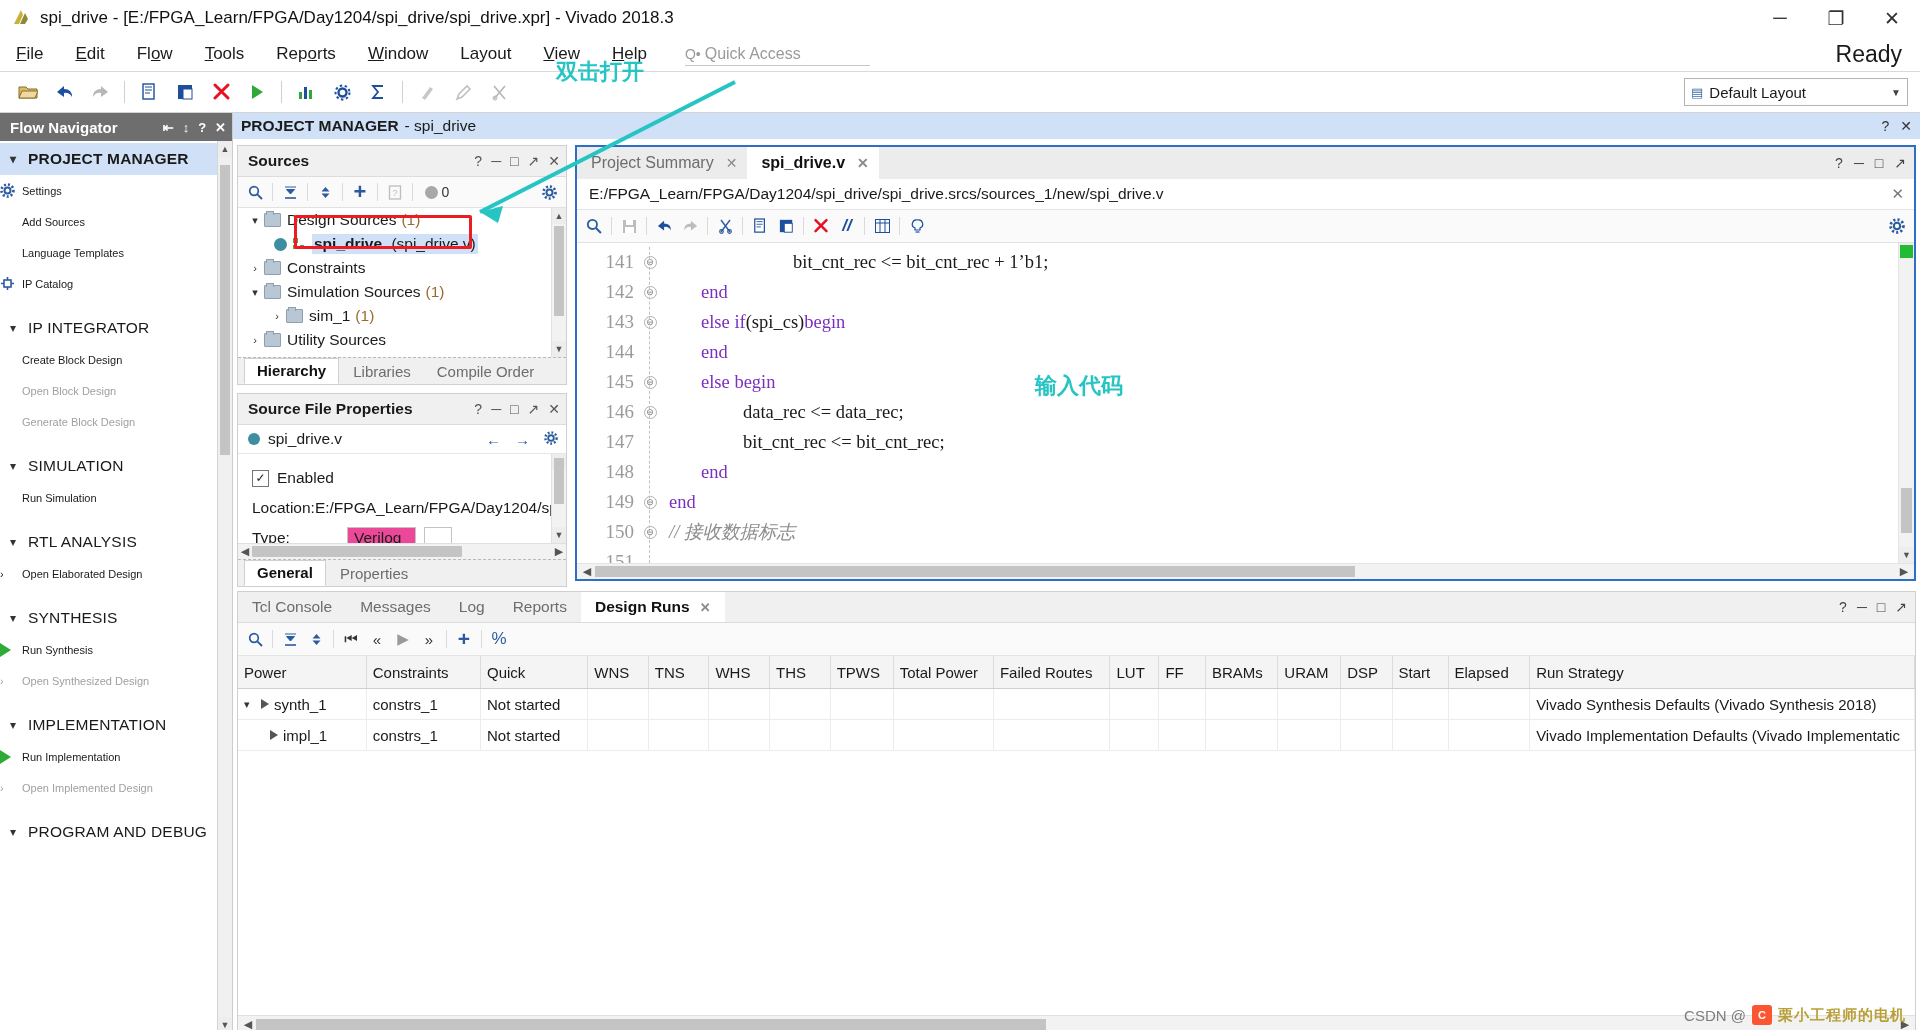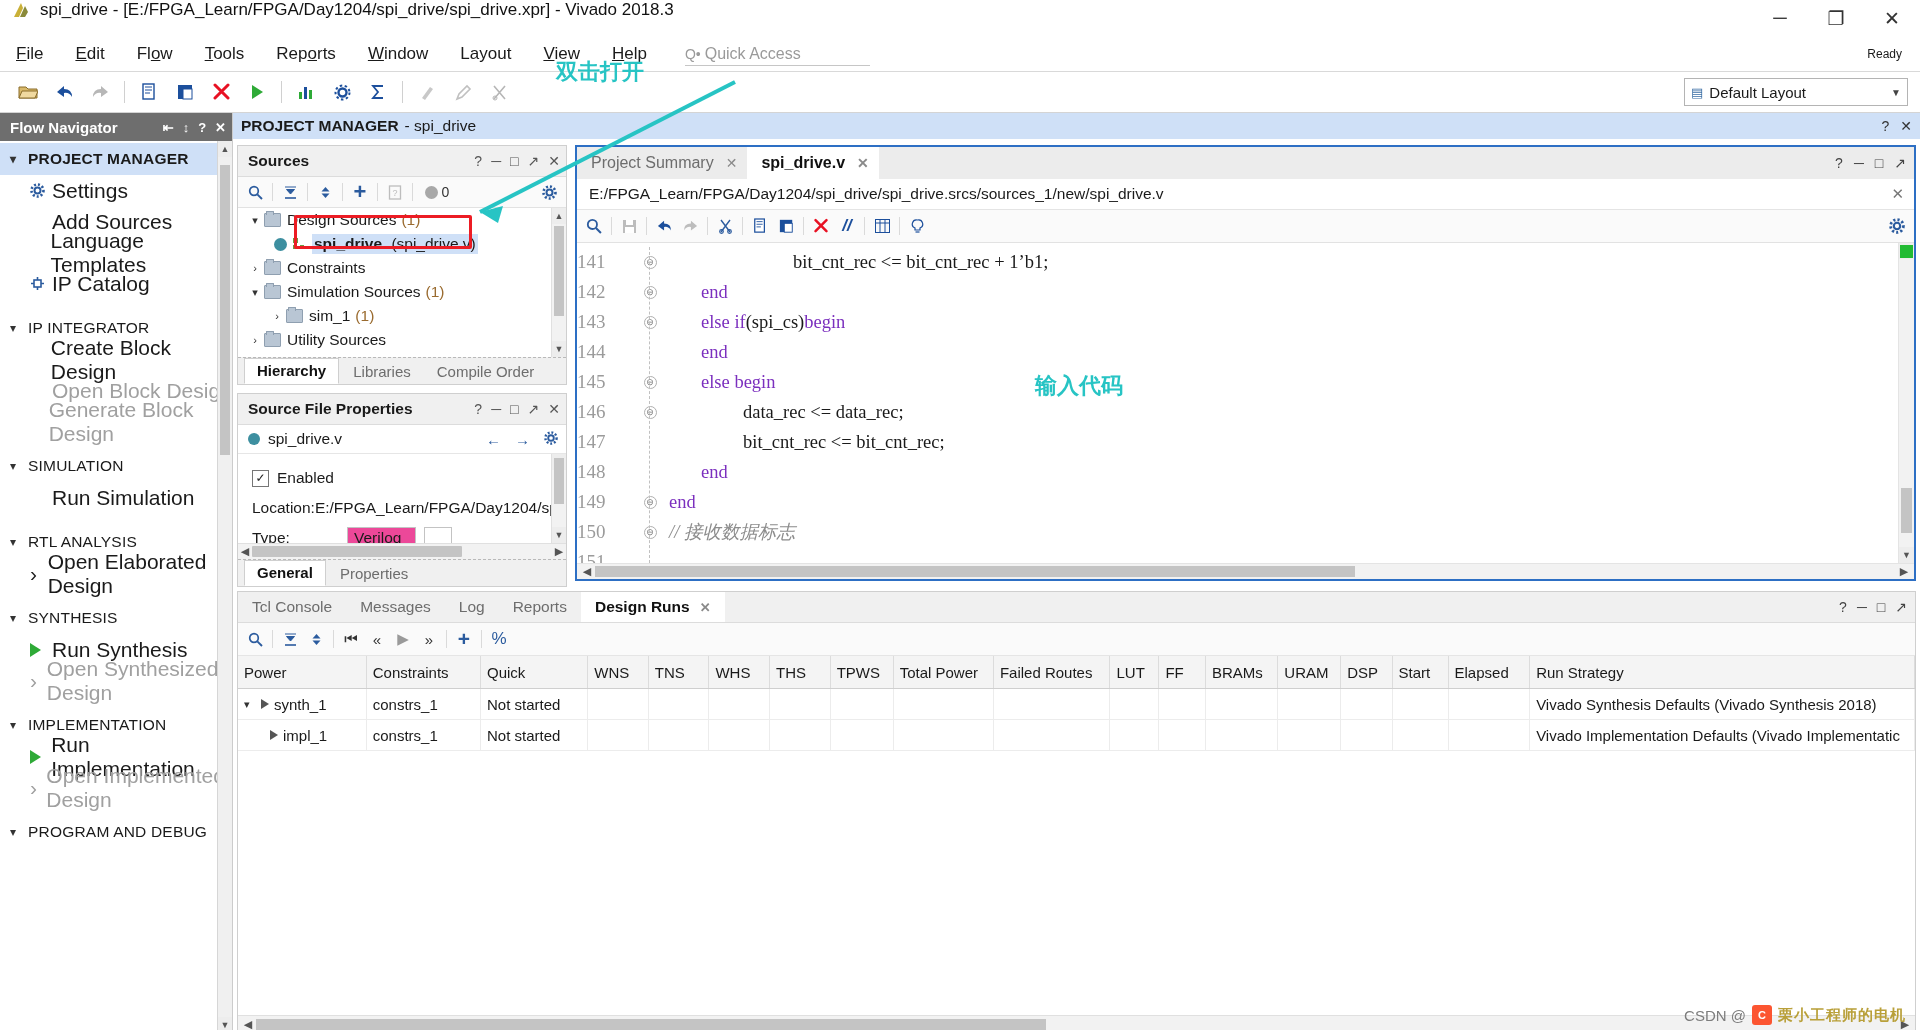--- a/index.html
+++ b/index.html
@@ -7,21 +7,21 @@
     width:1920px;height:1030px;
     background:#ffffff;
     font-family:"Liberation Sans", sans-serif;
     font-size:17px;
     color:#1a1a1a;
     overflow:hidden;
     position:relative;
   }
   
   #titlebar{
-    height:36px;display:flex;
+    height:36px;display:flex;align-items:center;
     background:#ffffff;border-bottom:1px solid #ffffff;
     padding-left:10px;position:relative;
   }
   #app-logo{width:22px;height:22px;margin-right:8px;position:relative;flex:none;}
   #app-logo svg{display:block;}
   #title-text{font-size:17px;color:#111;white-space:nowrap;}
   #winbtns{position:absolute;right:0;top:0;height:36px;display:flex;align-items:center;}
   .winbtn{width:56px;height:36px;display:flex;align-items:center;justify-content:center;
     font-size:19px;color:#333;cursor:default;}
   
@@ -29,21 +29,21 @@
     height:34px;display:flex;align-items:center;background:#ffffff;
     border-bottom:1px solid #d9d9d9;position:relative;
   }
   .menu-item{padding:0 16px;font-size:17px;color:#1a1a1a;line-height:34px;cursor:default;}
   .menu-item u{text-decoration:underline;}
   #quick-access{
     margin-left:22px;width:185px;height:22px;border:none;border-bottom:1px solid #c6c6c6;
     display:flex;align-items:center;color:#9a9a9a;font-size:16px;background:#fff;
   }
   #qa-icon{margin-right:4px;font-size:14px;color:#9a9a9a;}
-  #ready-label{position:absolute;right:18px;font-size:12px;color:#1a1a1a;}
+  #ready-label{position:absolute;right:18px;font-size:23px;color:#1a1a1a;}
   
   #toolbar{
     height:40px;display:flex;align-items:center;background:#ffffff;
     border-bottom:1px solid #d4d4d4;padding-left:10px;position:relative;
   }
   .tb-btn{width:36px;height:32px;display:flex;align-items:center;justify-content:center;
     font-size:17px;cursor:default;}
   .tb-sep{width:1px;height:22px;background:#d0d0d0;margin:0 6px;}
   #layout-select{
     position:absolute;right:12px;top:6px;width:210px;height:26px;
@@ -65,22 +65,22 @@
   }
   #fn-header .sp{margin-left:auto;display:flex;gap:9px;align-items:center;font-size:13px;}
   #fn-list{flex:1;overflow:hidden;padding-top:2px;}
   .fn-group{
     height:32px;display:flex;align-items:center;padding-left:10px;
     font-size:15.5px;color:#1a1a1a;letter-spacing:.2px;cursor:default;
   }
   .fn-group.active{background:#cfe0f7;font-weight:bold;}
   .fn-chev{width:18px;font-size:12px;color:#333;display:inline-block;}
   .fn-item{
-    height:31px;display:flex;align-items:center;padding-left:30px;
-    font-size:21px;color:#1a1a1a;cursor:default;
+    height:31px;display:flex;align-items:center;
+    font-size:11px;color:#1a1a1a;cursor:default;
   }
   .fn-item.dim{color:#a0a0a0;}
   .fn-item .ico{width:22px;display:inline-flex;align-items:center;justify-content:flex-start;}
   .fn-spacer{height:13px;}
   .play-tri{width:0;height:0;border-left:11px solid #2eaa37;border-top:7px solid transparent;border-bottom:7px solid transparent;}
   #fn-scroll{
     position:absolute;right:0;top:28px;bottom:0;width:14px;background:#f0f0f0;border-left:1px solid #d6d6d6;
   }
   #fn-scroll .thumb{position:absolute;left:2px;top:24px;width:10px;height:290px;background:#c4c4c4;}
   .sc-arrow{height:16px;display:flex;align-items:center;justify-content:center;font-size:9px;color:#555;background:#ededed;}
@@ -144,21 +144,21 @@
   .ed-tab .x{margin-left:12px;font-size:14px;color:#8a8a8a;}
   #ed-tabs .twin{margin-left:auto;display:flex;align-items:center;gap:11px;padding-right:8px;font-size:14px;color:#444;}
   #ed-path{
     height:30px;display:flex;align-items:center;padding-left:12px;font-size:15.5px;color:#1a1a1a;
     border-bottom:1px solid #e4e4e4;position:relative;
   }
   #ed-path .x{position:absolute;right:10px;color:#777;font-size:15px;}
   #ed-toolbar{height:32px;display:flex;align-items:center;background:#fafafa;border-bottom:1px solid #e2e2e2;padding:0 4px;}
   #code-area{flex:1;display:flex;position:relative;overflow:hidden;background:#fff;
     font-family:"Liberation Serif", serif;font-size:18.5px;}
-  #gutter{width:62px;flex:none;text-align:left;color:#9b9b9b;padding-top:4px;user-select:none;}
+  #gutter{width:62px;flex:none;text-align:right;color:#9b9b9b;padding-top:4px;user-select:none;}
   .gl{height:30px;line-height:30px;padding-right:5px;font-family:"Liberation Serif",serif;font-size:19px;}
   #foldcol{width:22px;flex:none;position:relative;padding-top:4px;}
   .fold{height:30px;display:flex;align-items:center;justify-content:center;}
   .fold .box{width:11px;height:11px;border:1px solid #b0b0b0;border-radius:50%;display:flex;align-items:center;justify-content:center;font-size:9px;color:#777;line-height:1;}
   #fold-line{position:absolute;left:10px;top:4px;bottom:0;border-left:1px dashed #c0c0c0;}
   #codelines{flex:1;padding-top:4px;position:relative;overflow:hidden;}
   .cl{height:30px;line-height:30px;white-space:pre;padding-left:4px;}
   .cl.hl{background:#fbfbd6;}
   .kw{color:#7b2fbe;}
   .num{color:#e60ae6;}

